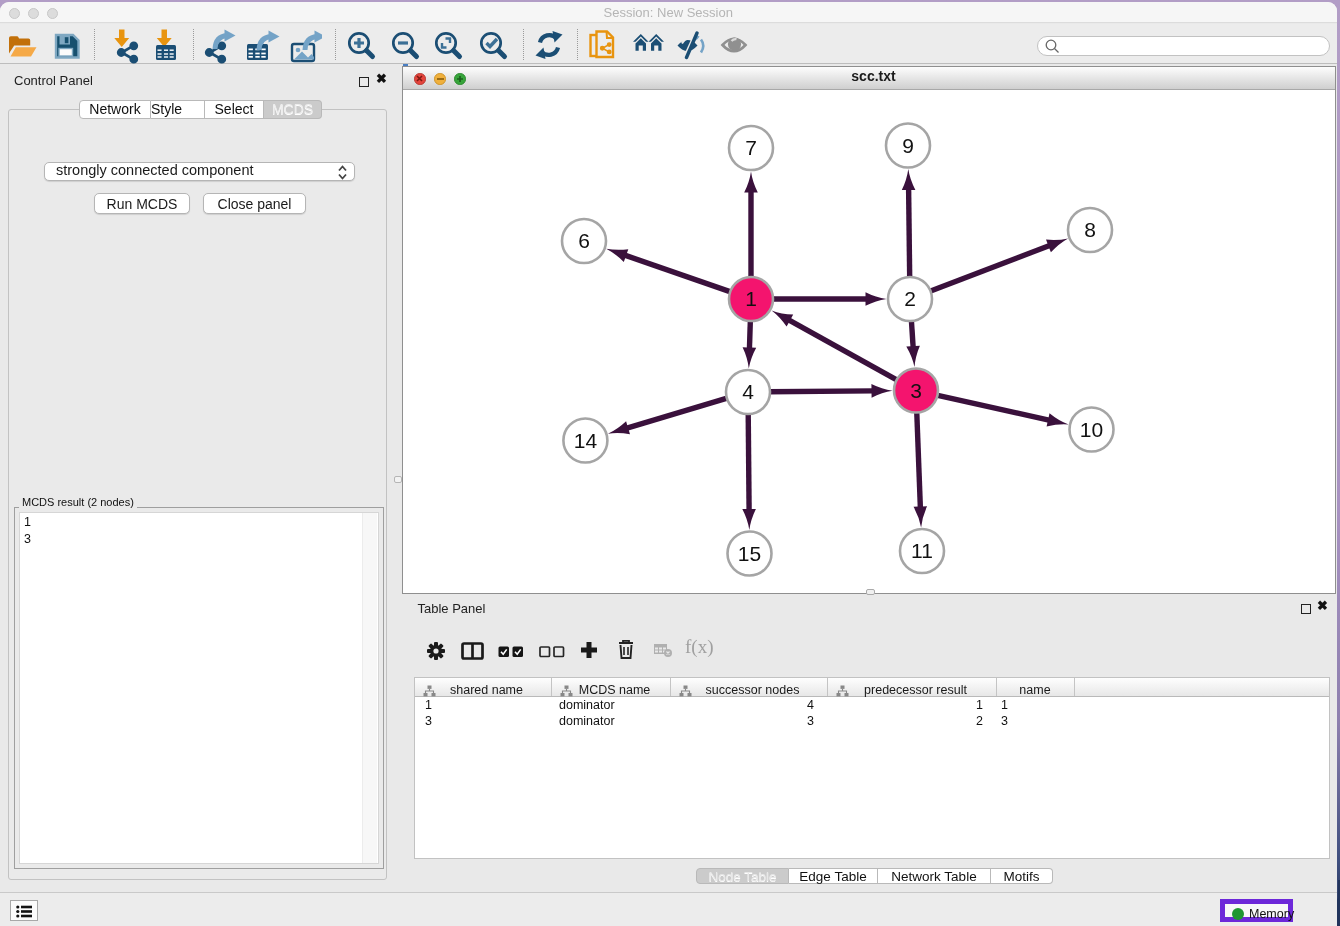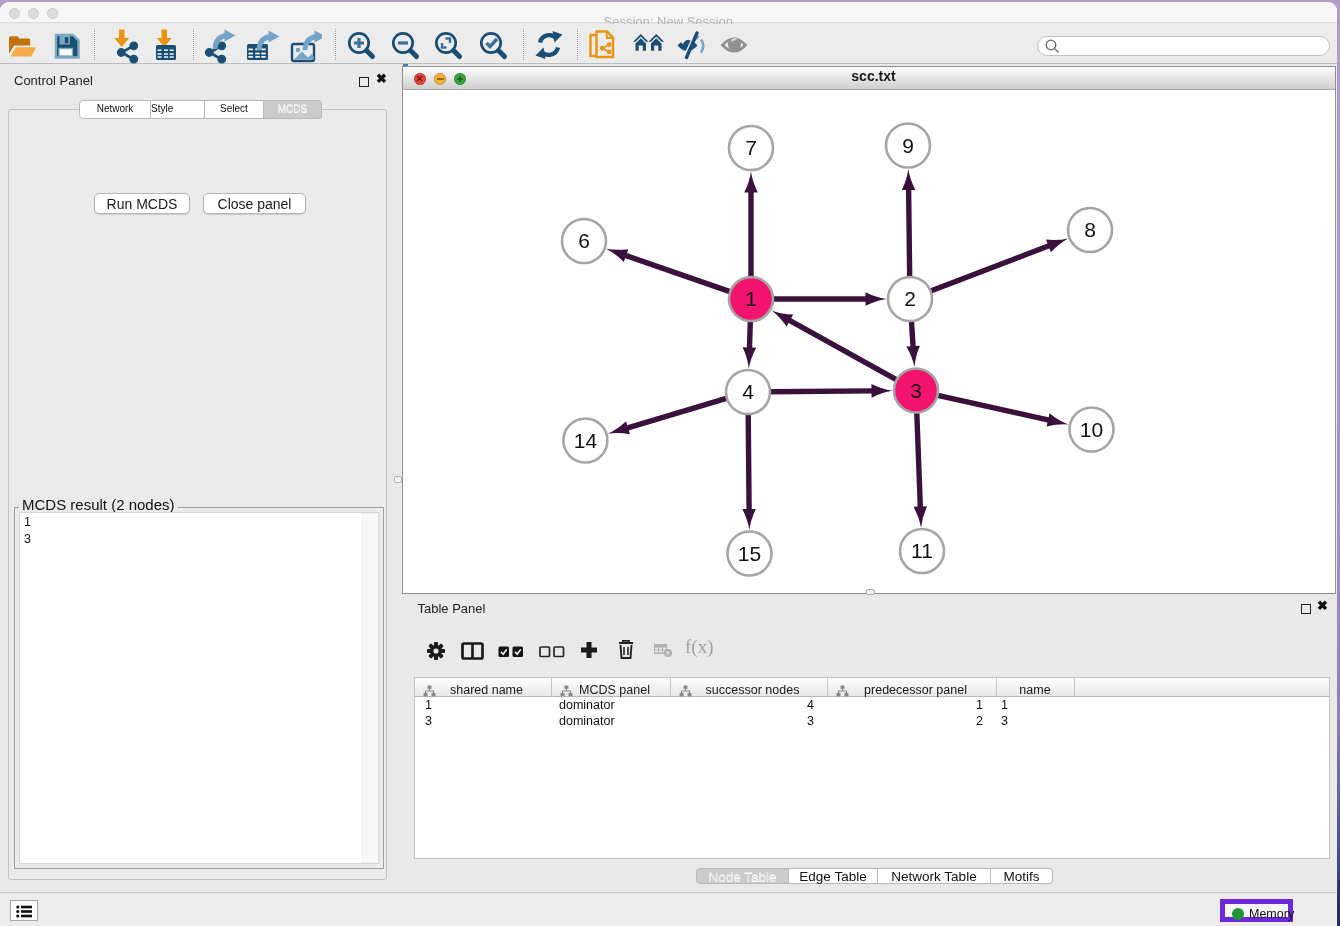--- a/index.html
+++ b/index.html
@@ -13,21 +13,21 @@
   </svg>
 <svg width="9" height="9" viewBox="0 0 9 9" style="position:absolute;left:0;bottom:0">
     <path d="M0 0 Q1 8 9 9 L0 9 Z" fill="#3b4c7a"></path>
   </svg>
 <div id="win">
 
 <div class="abs" style="left:0;top:0;width:100%;height:20.5px;background:#f6f6f6;border-bottom:1px solid #dcdcdc;border-radius:9px 9px 0 0">
   <div class="abs" style="left:9px;top:5.5px;width:11px;height:11px;border-radius:50%;background:#dcdcdc;border:0.5px solid #c8c8c8"></div>
   <div class="abs" style="left:28px;top:5.5px;width:11px;height:11px;border-radius:50%;background:#dcdcdc;border:0.5px solid #c8c8c8"></div>
   <div class="abs" style="left:47px;top:5.5px;width:11px;height:11px;border-radius:50%;background:#dcdcdc;border:0.5px solid #c8c8c8"></div>
-  <div style="text-align:center;font-size:13px;color:#b5b5b5;padding-top:12px">Session: New Session</div>
+  <div style="text-align:center;font-size:13px;color:#b5b5b5;padding-top:3px">Session: New Session</div>
 </div>
 
 <div class="abs" style="left:0;top:21.5px;width:100%;height:40px;background:#ececec;border-bottom:1px solid #bdbdbd">
 </div>
 <div style="position:absolute;left:6px;top:27px;width:34px;height:34px"><svg width="34" height="34" viewBox="0 0 34 34">
         <path d="M3 24.5 V9 q0 -1.8 1.8 -1.8 H11 q1 0 1.3 0.8 L13 9.5 h9.5 q1.7 0 1.7 1.7 V16.5 H8.2 Z" fill="#c2700a"></path>
         <path d="M4.5 27.5 L9.8 18.2 H30.5 L25 27.5 Z" fill="#f5a947"></path>
       </svg></div>
 <div style="position:absolute;left:50px;top:27px;width:34px;height:34px"><svg width="34" height="34" viewBox="0 0 34 34">
         <path d="M6 6 h17 l5.5 5.5 v17 h-22.5 z" fill="#17506f" stroke="#7fa8c2" stroke-width="2.4"></path>
@@ -158,31 +158,37 @@
         <line x1="9.5" y1="9.5" x2="13.5" y2="13.5" stroke="#666" stroke-width="1.3"></line>
       </svg>
     </div>
 
 <div class="abs" style="left:14px;top:71px;font-size:13px;color:#222">Control Panel</div>
 <div class="abs" style="left:359px;top:75px;width:10px;height:10px;border:1.5px solid #222"></div>
 <div class="abs" style="left:376px;top:69px;font-size:13px;font-weight:bold;color:#111">✖</div>
 
 <div class="abs" style="left:8px;top:107px;width:379px;height:771px;border:1px solid #c2c2c2;border-radius:3px;background:#eaeaea"></div>
 
-<div class="abs" style="left:79px;top:98px;height:19px;display:flex;font-size:10px">
+<div class="abs" style="left:79px;top:98px;height:19px;display:flex;font-size:14px">
   <div style="width:72px;background:#fff;border:1px solid #b9b9b9;border-radius:4px 0 0 4px;text-align:center;line-height:16px;color:#111">Network</div>
   <div style="width:54px;background:#fff;border:1px solid #b9b9b9;border-left:none;text-align:left;line-height:16px;color:#111">Style</div>
   <div style="width:59px;background:#fff;border:1px solid #b9b9b9;border-left:none;text-align:center;line-height:16px;color:#111">Select</div>
   <div style="width:58px;background:#cbcbcb;border:1px solid #b9b9b9;border-left:none;border-radius:0 4px 4px 0;text-align:center;line-height:16px;color:#ededed;text-shadow:0 1px 0 #fff">MCDS</div>
 </div>
+<div class="abs" style="left:44px;top:160px;width:311px;height:19px;background:#fff;border:1px solid #b5b5b5;border-radius:5px;box-shadow:0 1px 1px rgba(0,0,0,.12)">
+  <div style="position:absolute;left:11px;top:-1px;font-size:14.5px;color:#1a1a1a">strongly connected component</div>
+  <svg width="11" height="15" style="position:absolute;right:6px;top:2px" viewBox="0 0 11 15">
+    <path d="M2 5.5 L5.5 1.5 L9 5.5 M2 9.5 L5.5 13.5 L9 9.5" fill="none" stroke="#444" stroke-width="1.8"></path>
+      </svg>
+</div>
 <div class="abs" style="left:94px;top:191px;width:96px;height:21px;background:#fff;border:1px solid #b5b5b5;border-radius:5px;box-shadow:0 1px 1px rgba(0,0,0,.12);text-align:center;font-size:14px;line-height:20px;color:#1a1a1a">Run MCDS</div>
 <div class="abs" style="left:203px;top:191px;width:103px;height:21px;background:#fff;border:1px solid #b5b5b5;border-radius:5px;box-shadow:0 1px 1px rgba(0,0,0,.12);text-align:center;font-size:14px;line-height:20px;color:#1a1a1a">Close panel</div>
 
 <div class="abs" style="left:14px;top:505px;width:370px;height:362px;border:1px solid #9f9f9f">
-  <div style="position:absolute;left:4px;top:-12px;background:#eaeaea;padding:0 3px;font-size:15px;color:#111">MCDS result (2 nodes)</div>
+  <div style="position:absolute;left:4px;top:-12px;background:#eaeaea;padding:0 3px;font-size:11px;color:#111">MCDS result (2 nodes)</div>
   <div style="position:absolute;left:4px;top:4px;right:4px;bottom:4px;background:#fff;border:1px solid #d6d6d6">
     <div style="position:absolute;right:1px;top:0;bottom:0;width:15px;background:#f7f7f7;border-left:1px solid #ececec"></div>
     <div style="position:absolute;left:4px;top:1px;font-size:12.5px;color:#111;line-height:16.5px">1<br>3</div>
   </div>
 </div>
 
 <div class="abs" style="left:393.5px;top:474px;width:8px;height:7px;background:#f2f2f2;border:1px solid #b5b5b5;border-radius:2px"></div>
 
 <div class="abs" style="left:403px;top:62px;width:5px;height:3px;background:#4a7ec2"></div>
 <div class="abs" style="left:402px;top:64px;width:934px;height:528px;border:1px solid #8f8f8f;background:#fff">
@@ -313,37 +319,37 @@
 </div>
 <div class="abs" style="left:551px;top:676px;height:18px;border-left:1px solid #c4c4c4"></div>
 <div class="abs" style="left:414px;top:680.5px;width:137px;text-align:center;font-size:12.5px;color:#1a1a1a"><span style="padding-left:8px">shared name</span></div>
 <div class="abs" style="left:423px;top:681px"><svg width="13" height="12" viewBox="0 0 13 12">
         <rect x="4.5" y="0.5" width="4" height="3.4" fill="#888"></rect>
         <path d="M6.5 4 v2 M2.5 8 v-2 h8 v2" stroke="#888" stroke-width="1.1" fill="none"></path>
         <rect x="0.5" y="8" width="4" height="3.4" fill="#888"></rect>
         <rect x="8.5" y="8" width="4" height="3.4" fill="#888"></rect>
       </svg></div>
 <div class="abs" style="left:670px;top:676px;height:18px;border-left:1px solid #c4c4c4"></div>
-<div class="abs" style="left:551px;top:680.5px;width:119px;text-align:center;font-size:12.5px;color:#1a1a1a"><span style="padding-left:8px">MCDS panel</span></div>
+<div class="abs" style="left:551px;top:680.5px;width:119px;text-align:center;font-size:12.5px;color:#1a1a1a"><span style="padding-left:8px">MCDS name</span></div>
 <div class="abs" style="left:560px;top:681px"><svg width="13" height="12" viewBox="0 0 13 12">
         <rect x="4.5" y="0.5" width="4" height="3.4" fill="#888"></rect>
         <path d="M6.5 4 v2 M2.5 8 v-2 h8 v2" stroke="#888" stroke-width="1.1" fill="none"></path>
         <rect x="0.5" y="8" width="4" height="3.4" fill="#888"></rect>
         <rect x="8.5" y="8" width="4" height="3.4" fill="#888"></rect>
       </svg></div>
 <div class="abs" style="left:827px;top:676px;height:18px;border-left:1px solid #c4c4c4"></div>
 <div class="abs" style="left:670px;top:680.5px;width:157px;text-align:center;font-size:12.5px;color:#1a1a1a"><span style="padding-left:8px">successor nodes</span></div>
 <div class="abs" style="left:679px;top:681px"><svg width="13" height="12" viewBox="0 0 13 12">
         <rect x="4.5" y="0.5" width="4" height="3.4" fill="#888"></rect>
         <path d="M6.5 4 v2 M2.5 8 v-2 h8 v2" stroke="#888" stroke-width="1.1" fill="none"></path>
         <rect x="0.5" y="8" width="4" height="3.4" fill="#888"></rect>
         <rect x="8.5" y="8" width="4" height="3.4" fill="#888"></rect>
       </svg></div>
 <div class="abs" style="left:996px;top:676px;height:18px;border-left:1px solid #c4c4c4"></div>
-<div class="abs" style="left:827px;top:680.5px;width:169px;text-align:center;font-size:12.5px;color:#1a1a1a"><span style="padding-left:8px">predecessor panel</span></div>
+<div class="abs" style="left:827px;top:680.5px;width:169px;text-align:center;font-size:12.5px;color:#1a1a1a"><span style="padding-left:8px">predecessor result</span></div>
 <div class="abs" style="left:836px;top:681px"><svg width="13" height="12" viewBox="0 0 13 12">
         <rect x="4.5" y="0.5" width="4" height="3.4" fill="#888"></rect>
         <path d="M6.5 4 v2 M2.5 8 v-2 h8 v2" stroke="#888" stroke-width="1.1" fill="none"></path>
         <rect x="0.5" y="8" width="4" height="3.4" fill="#888"></rect>
         <rect x="8.5" y="8" width="4" height="3.4" fill="#888"></rect>
       </svg></div>
 <div class="abs" style="left:1074px;top:676px;height:18px;border-left:1px solid #c4c4c4"></div>
 <div class="abs" style="left:996px;top:680.5px;width:78px;text-align:center;font-size:12.5px;color:#1a1a1a"><span style="padding-left:0px">name</span></div>
 <div class="abs" style="left:425px;top:695.5px;font-size:12.5px;color:#111">1</div>
 <div class="abs" style="left:559px;top:695.5px;font-size:12.5px;color:#111">dominator</div>

